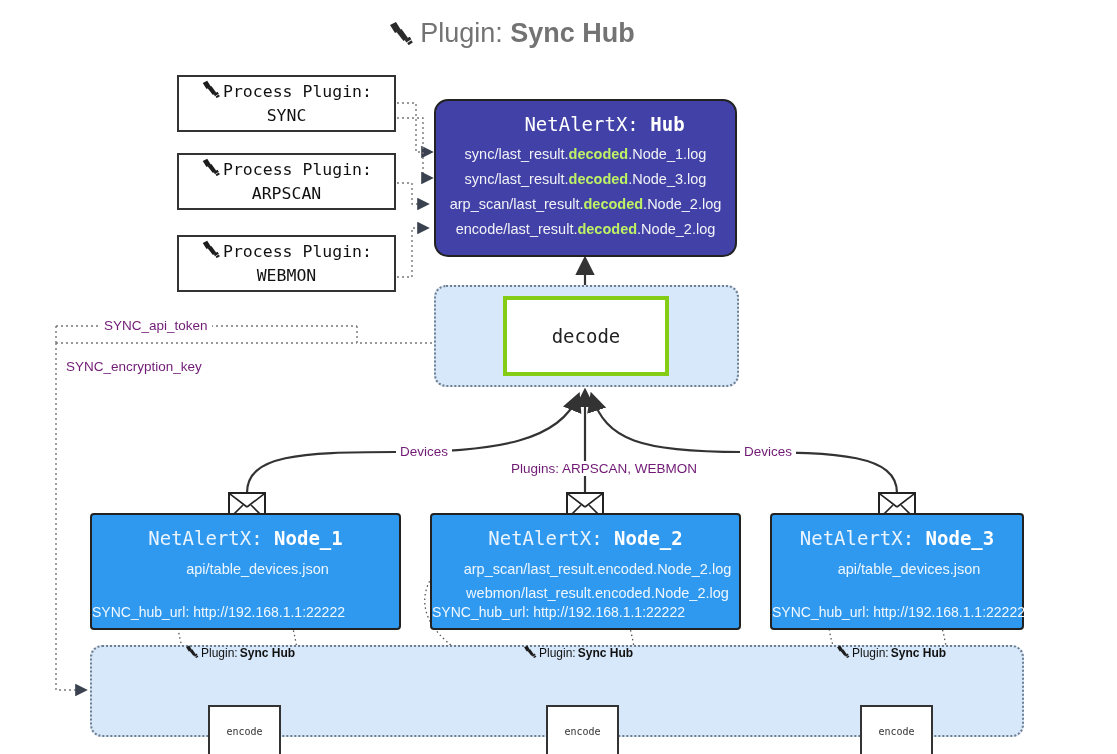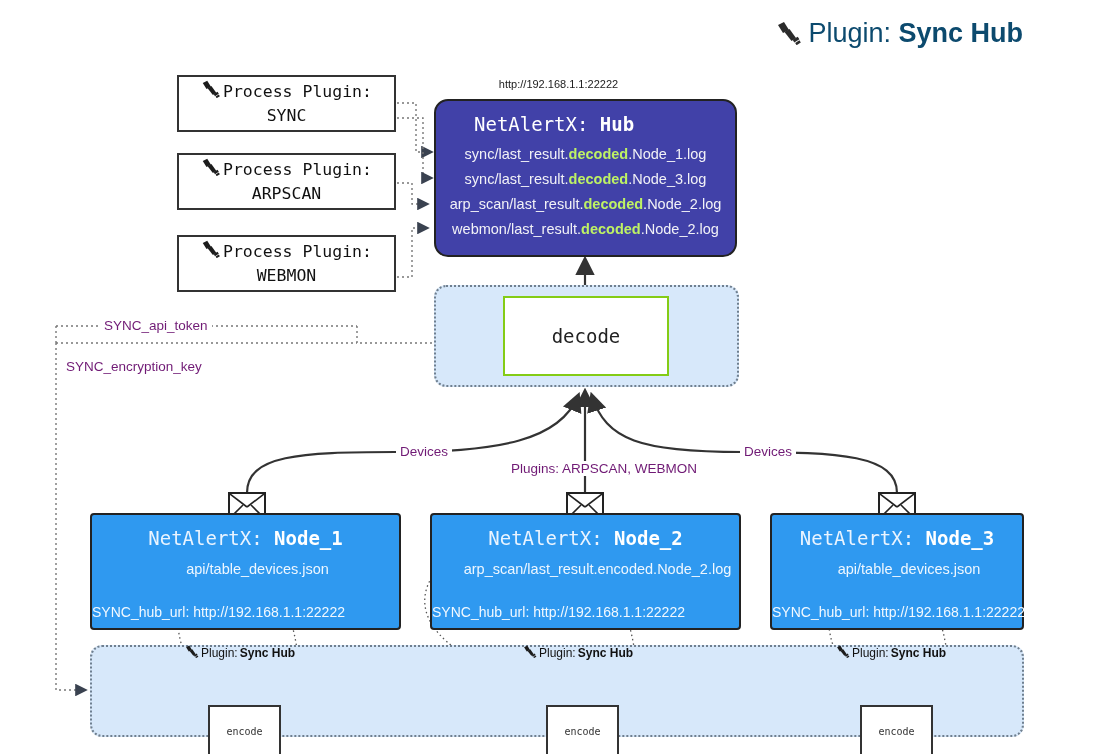--- a/index.html
+++ b/index.html
@@ -4,48 +4,48 @@
 <style>
   html,body{margin:0;padding:0;background:#ffffff;}
   body{width:1117px;height:754px;overflow:hidden;
        font-family:"Liberation Sans",sans-serif;color:#111;}
   #stage{position:relative;width:1117px;height:754px;}
   svg#wires{position:absolute;left:0;top:0;width:1117px;height:754px;pointer-events:none;}
 
   .abs{position:absolute;box-sizing:border-box;}
 
   
-  #title{left:0;top:18px;width:1023px;text-align:right;font-size:27px;color:#0c4a6e;}
+  #title{left:0;top:18px;width:1023px;text-align:center;font-size:27px;color:#737373;}
   #title .plug{display:inline-block;vertical-align:-3px;margin-right:6px;}
   #title .b{font-weight:bold;}
 
   #huburl{left:0;top:78px;width:1117px;text-align:center;font-size:11px;color:#1b1b1b;}
 
   
   .procbox{width:219px;height:57px;border:2px solid #333;background:#fff;
            font-family:"DejaVu Sans Mono","Liberation Mono",monospace;
            font-size:16.5px;color:#111;line-height:1.35;
            display:flex;flex-direction:column;align-items:center;justify-content:center;}
   .procbox .l1{display:flex;align-items:center;gap:2px;}
   .procbox .l2{letter-spacing:0px;}
 
   
   #hub{left:434px;top:99px;width:303px;height:158px;background:#4141a8;
        border:2px solid #222;border-radius:14px;color:#fff;}
   #hub .hubtitle{font-family:"DejaVu Sans Mono","Liberation Mono",monospace;
-                 font-size:19px;text-align:left;margin-top:12px;padding-left:38px;}
+                 font-size:19px;text-align:center;margin-top:12px;padding-left:38px;}
   #hub .hubtitle b{font-weight:bold;}
   #hub .rows{margin-top:7px;}
   #hub .row{font-size:14.5px;line-height:25px;text-align:center;white-space:nowrap;color:#f2f2f7;}
   #hub .row b{font-weight:bold;color:#bef264;}
 
   
   #decodewrap{left:434px;top:285px;width:305px;height:102px;background:#d7e8fa;
               border:2px dotted #6f7f8f;border-radius:12px;}
-  #decodebox{left:503px;top:296px;width:166px;height:80px;background:#fff;border:2px solid #84cc16;
+  #decodebox{left:503px;top:296px;width:166px;height:80px;background:#fff;border:4px solid #84cc16;
              display:flex;align-items:center;justify-content:center;
              font-family:"DejaVu Sans Mono","Liberation Mono",monospace;font-size:19px;color:#222;}
 
   
   .plabel{font-size:13.5px;color:#701a75;background:#fff;padding:0 4px;white-space:nowrap;}
 
   
   .node{height:117px;border:2px solid #222;border-radius:4px;background:#2f99f0;color:#fff;}
   .node .ntitle{font-family:"DejaVu Sans Mono","Liberation Mono",monospace;font-size:19px;
                 text-align:center;margin-top:12px;color:#eaf4ff;}
@@ -123,21 +123,20 @@
         <g fill="#2b2b2b">
           <path d="M2 4 L8 1 L13 9 L7 12 Z"></path>
           <path d="M8.5 11 L13.5 8 L20 17 L15.5 20 Z"></path>
           <rect x="17" y="17" width="6" height="3.2" transform="rotate(-32 20 18.6)"></rect>
           <rect x="19.5" y="20.5" width="5" height="2.6" transform="rotate(-32 22 21.8)"></rect>
         </g>
       </svg>
     </span><span>Plugin: </span><span class="b">Sync Hub</span>
   </div>
 
-  <div class="abs" id="huburl">http://192.168.1.1:22222</div>
 
   <div class="abs procbox" style="left:177px;top:75px;">
     <div class="l1">
       <span>
         <svg width="20" height="18" viewBox="0 0 26 24">
             <g fill="#1c1c1c">
           <path d="M2 4 L8 1 L13 9 L7 12 Z"></path>
               <path d="M8.5 11 L13.5 8 L20 17 L15.5 20 Z"></path>
           <rect x="17" y="17" width="6" height="3.2" transform="rotate(-32 20 18.6)"></rect>
           <rect x="19.5" y="20.5" width="5" height="2.6" transform="rotate(-32 22 21.8)"></rect>
@@ -182,21 +181,21 @@
     </div>
     <div class="l2">WEBMON</div>
   </div>
 
   <div class="abs" id="hub">
     <div class="hubtitle"><span>NetAlertX: </span><b>Hub</b></div>
     <div class="rows">
       <div class="row"><span>sync/last_result.</span><b>decoded</b><span>.Node_1.log</span></div>
       <div class="row"><span>sync/last_result.</span><b>decoded</b><span>.Node_3.log</span></div>
       <div class="row"><span>arp_scan/last_result.</span><b>decoded</b><span>.Node_2.log</span></div>
-      <div class="row"><span>webmon/last_result.</span><b>decoded</b><span>.Node_2.log</span></div>
+      <div class="row"><span>encode/last_result.</span><b>decoded</b><span>.Node_2.log</span></div>
     </div>
   </div>
 
   <div class="abs" id="decodewrap"></div>
   <div class="abs" id="decodebox">decode</div>
 
   <div class="abs plabel" style="left:100px;top:318px;">SYNC_api_token</div>
   <div class="abs plabel" style="left:62px;top:359px;">SYNC_encryption_key</div>
 
   <div class="abs plabel" style="left:396px;top:444px;">Devices</div>
@@ -233,20 +232,21 @@
     <div class="nlines">
       <div class="nline">api/table_devices.json</div>
     </div>
     <div class="nurl">SYNC_hub_url: http://192.168.1.1:22222</div>
   </div>
 
   <div class="abs node" id="node2">
     <div class="ntitle"><span>NetAlertX: </span><b>Node_2</b></div>
     <div class="nlines">
       <div class="nline">arp_scan/last_result.encoded.Node_2.log</div>
+      <div class="nline">webmon/last_result.encoded.Node_2.log</div>
     </div>
     <div class="nurl">SYNC_hub_url: http://192.168.1.1:22222</div>
   </div>
 
   <div class="abs node" id="node3">
     <div class="ntitle"><span>NetAlertX: </span><b>Node_3</b></div>
     <div class="nlines">
       <div class="nline">api/table_devices.json</div>
     </div>
     <div class="nurl">SYNC_hub_url: http://192.168.1.1:22222</div>

